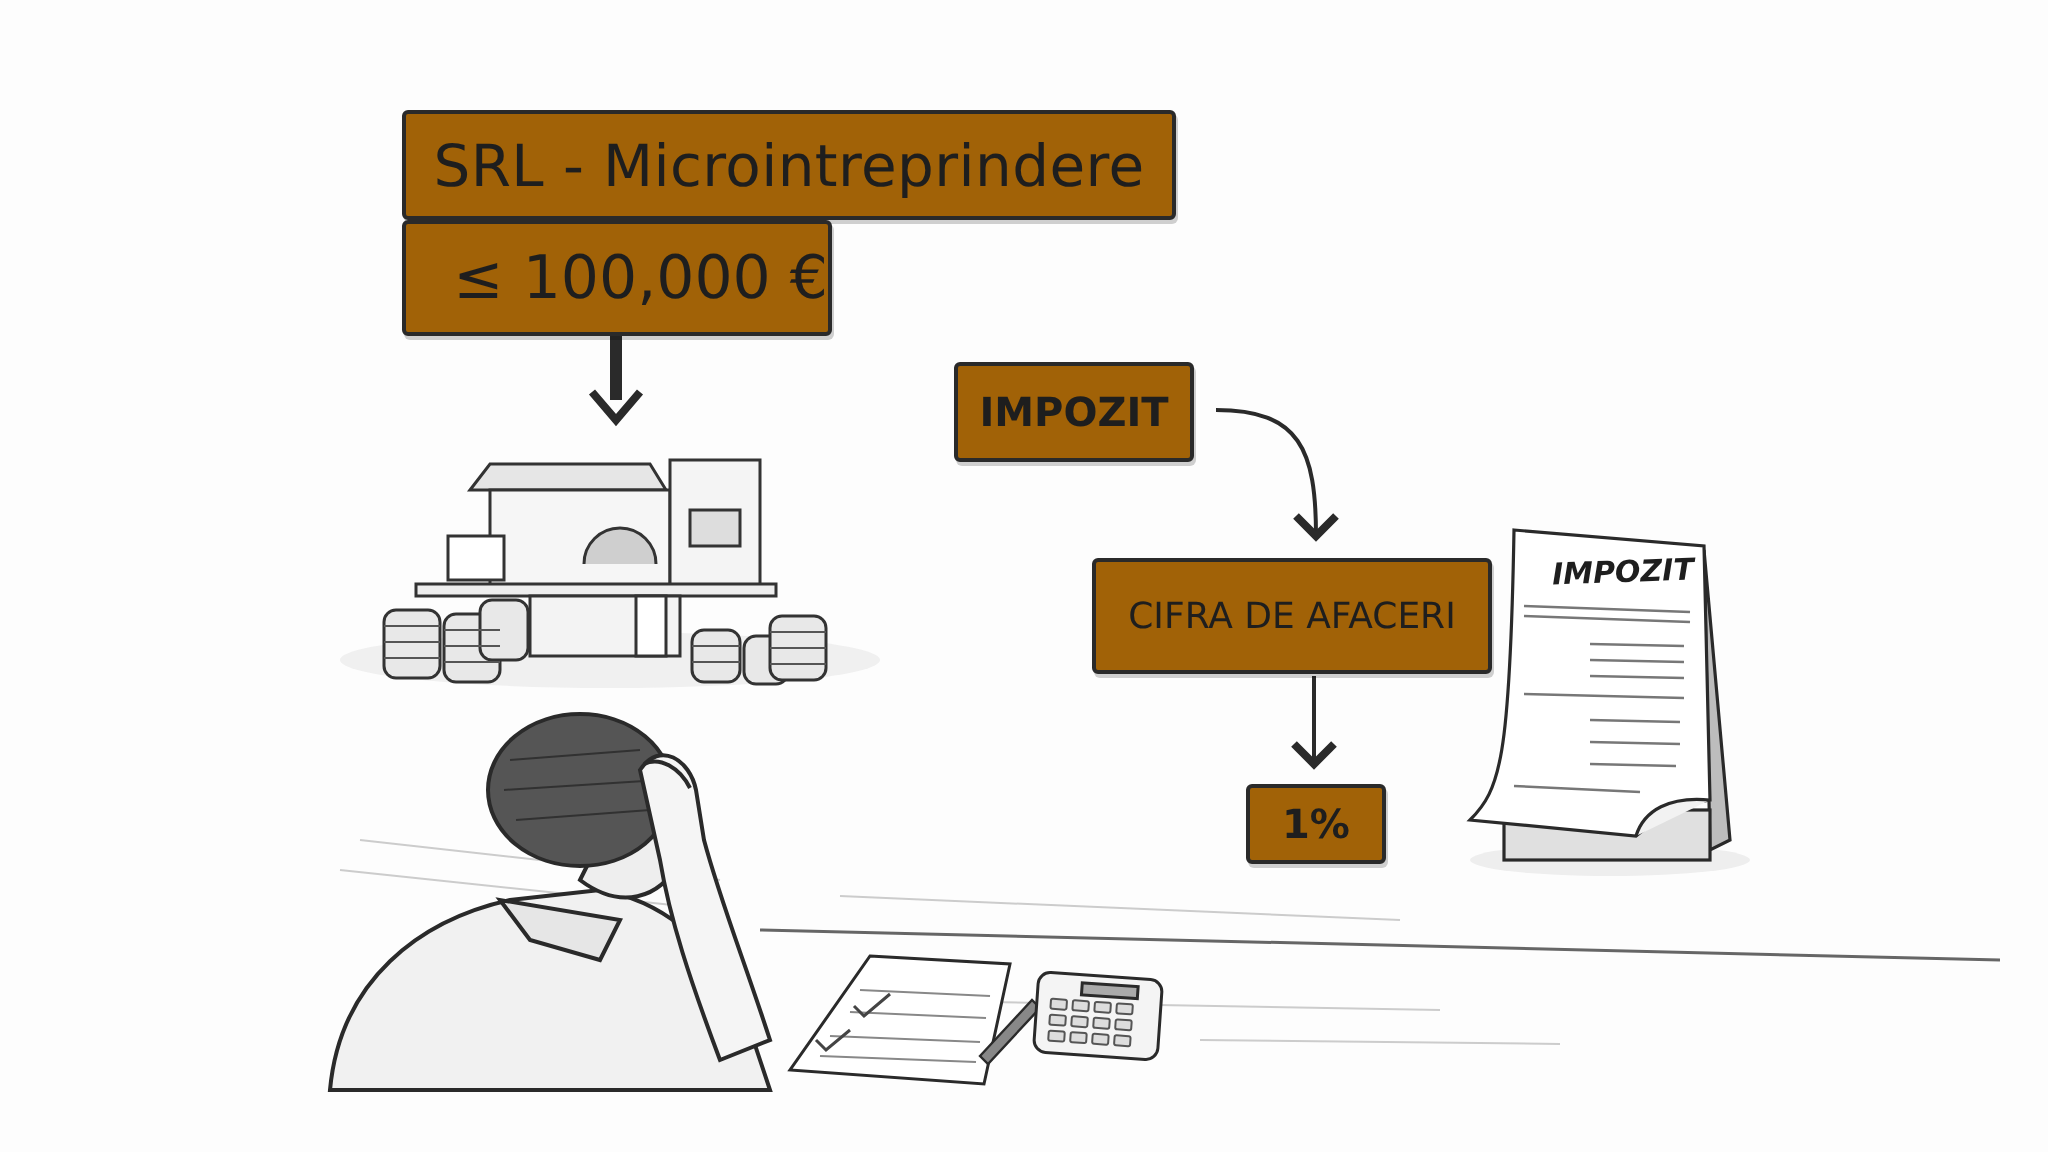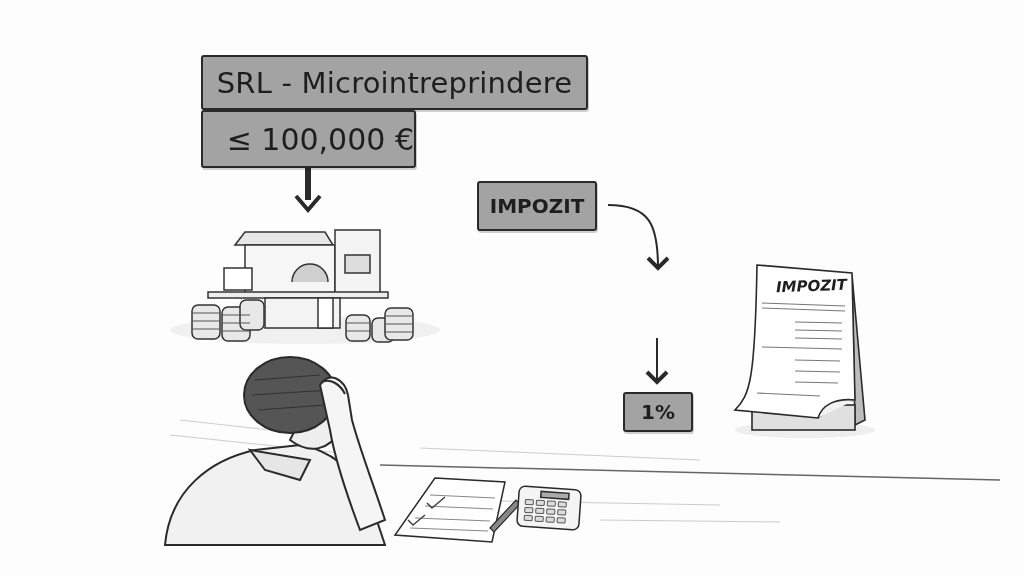--- a/index.html
+++ b/index.html
@@ -6,21 +6,21 @@
     body {
       width: 1024px; height: 576px; overflow: hidden;
       background: #fdfdfd;
       position: relative;
       font-family: "DejaVu Sans", sans-serif;
       color: #1e1e1e;
     }
     .stage { position: absolute; inset: 0; }
     .box {
       position: absolute;
-      background: #a3a3a3;
+      background: #a16207;
       border: 2px solid #2a2a2a;
       border-radius: 3px;
       box-shadow: 1px 2px 0 rgba(0,0,0,0.18);
       display: flex; align-items: center; justify-content: center;
       white-space: nowrap;
       box-sizing: border-box;
     }
     #box-srl { left: 201px; top: 55px; width: 387px; height: 55px; font-size: 29px; letter-spacing: 0.2px; }
     #box-limit { left: 201px; top: 110px; width: 215px; height: 58px; font-size: 30px; justify-content: flex-end; padding-left: 14px; }
     #box-impozit { left: 477px; top: 181px; width: 120px; height: 50px; font-size: 20px; font-weight: bold; }
@@ -170,18 +170,21 @@
   <div id="box-srl" class="box">
     <span>SRL - Microintreprindere</span>
   </div>
   <div id="box-limit" class="box">
     <span>≤ 100,000 €</span>
   </div>
 
   <div id="box-impozit" class="box">
     <span>IMPOZIT</span>
   </div>
+  <div id="box-cifra" class="box">
+    <span>CIFRA DE AFACERI</span>
+  </div>
   <div id="box-pct" class="box">
     <span>1%</span>
   </div>
 
   <div class="doc-title">IMPOZIT</div>
 </div>
 
 </body></html>

